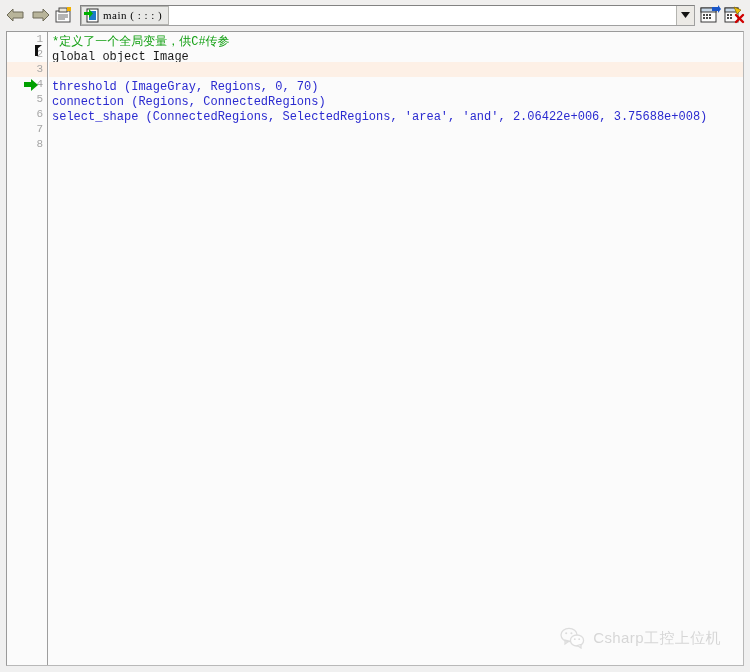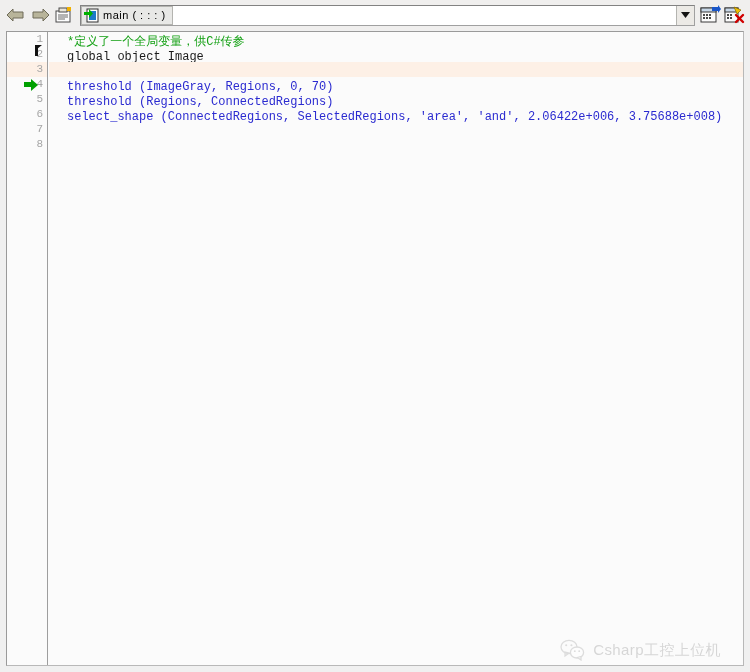--- a/index.html
+++ b/index.html
@@ -63,21 +63,21 @@
     align-items: center;
     height: 19px;
     background: #e8e8e6;
     border: 1px solid #b4b4b0;
     margin: 0;
     padding: 0 6px 0 2px;
     box-sizing: border-box;
     flex: 0 0 auto;
   }
   .combo-label {
-    font-family: Liberation Sans, sans-serif;
+    font-family: Liberation Serif, serif;
     font-size: 11px;
     color: #000000;
     letter-spacing: 0.5px;
     white-space: nowrap;
     padding-left: 4px;
   }
   .combo-spacer { flex: 1 1 auto; }
   .combo-arrow {
     width: 17px;
     height: 19px;
@@ -135,21 +135,21 @@
     box-sizing: border-box;
     font-family: "Liberation Mono", monospace;
     font-size: 11px;
     color: #a6a6a6;
   }
 
   .code-line {
     font-family: "Liberation Mono", monospace;
     font-size: 12px;
     white-space: pre;
-    padding-left: 18px;
+    padding-left: 3px;
     color: #2a2ad0;
   }
   .code-line.comment { color: #14a014; }
   .code-line.plain   { color: #1a1a1a; text-align: center; }
 
   
   .marker-green {
     position: absolute;
     left: 17px;
     top: 2px;
@@ -188,21 +188,21 @@
     left: 2px; top: 0;
     width: 0; height: 0;
     border-top: 4px solid #111111;
     border-right: 5px solid transparent;
   }
 
   
   .watermark {
     position: absolute;
     right: 22px;
-    bottom: 4px;
+    bottom: 16px;
     display: flex;
     align-items: center;
     gap: 7px;
     opacity: 0.55;
   }
   .wm-text {
     font-family: "Liberation Sans", sans-serif;
     font-size: 15px;
     color: #b9b9b9;
     letter-spacing: 0.4px;
@@ -341,21 +341,21 @@
       <div class="row">
         <span class="code-line plain">global object Image</span>
       </div>
       <div class="row current">
         <span class="code-line plain"></span>
       </div>
       <div class="row">
         <span class="code-line">threshold (ImageGray, Regions, 0, 70)</span>
       </div>
       <div class="row">
-        <span class="code-line">threshold (Regions, ConnectedRegions)</span>
+        <span class="code-line">connection (Regions, ConnectedRegions)</span>
       </div>
       <div class="row">
         <span class="code-line">select_shape (ConnectedRegions, SelectedRegions, 'area', 'and', 2.06422e+006, 3.75688e+008)</span>
       </div>
       <div class="row">
         <span class="code-line plain"></span>
       </div>
     </div>
 
     <div class="watermark">

